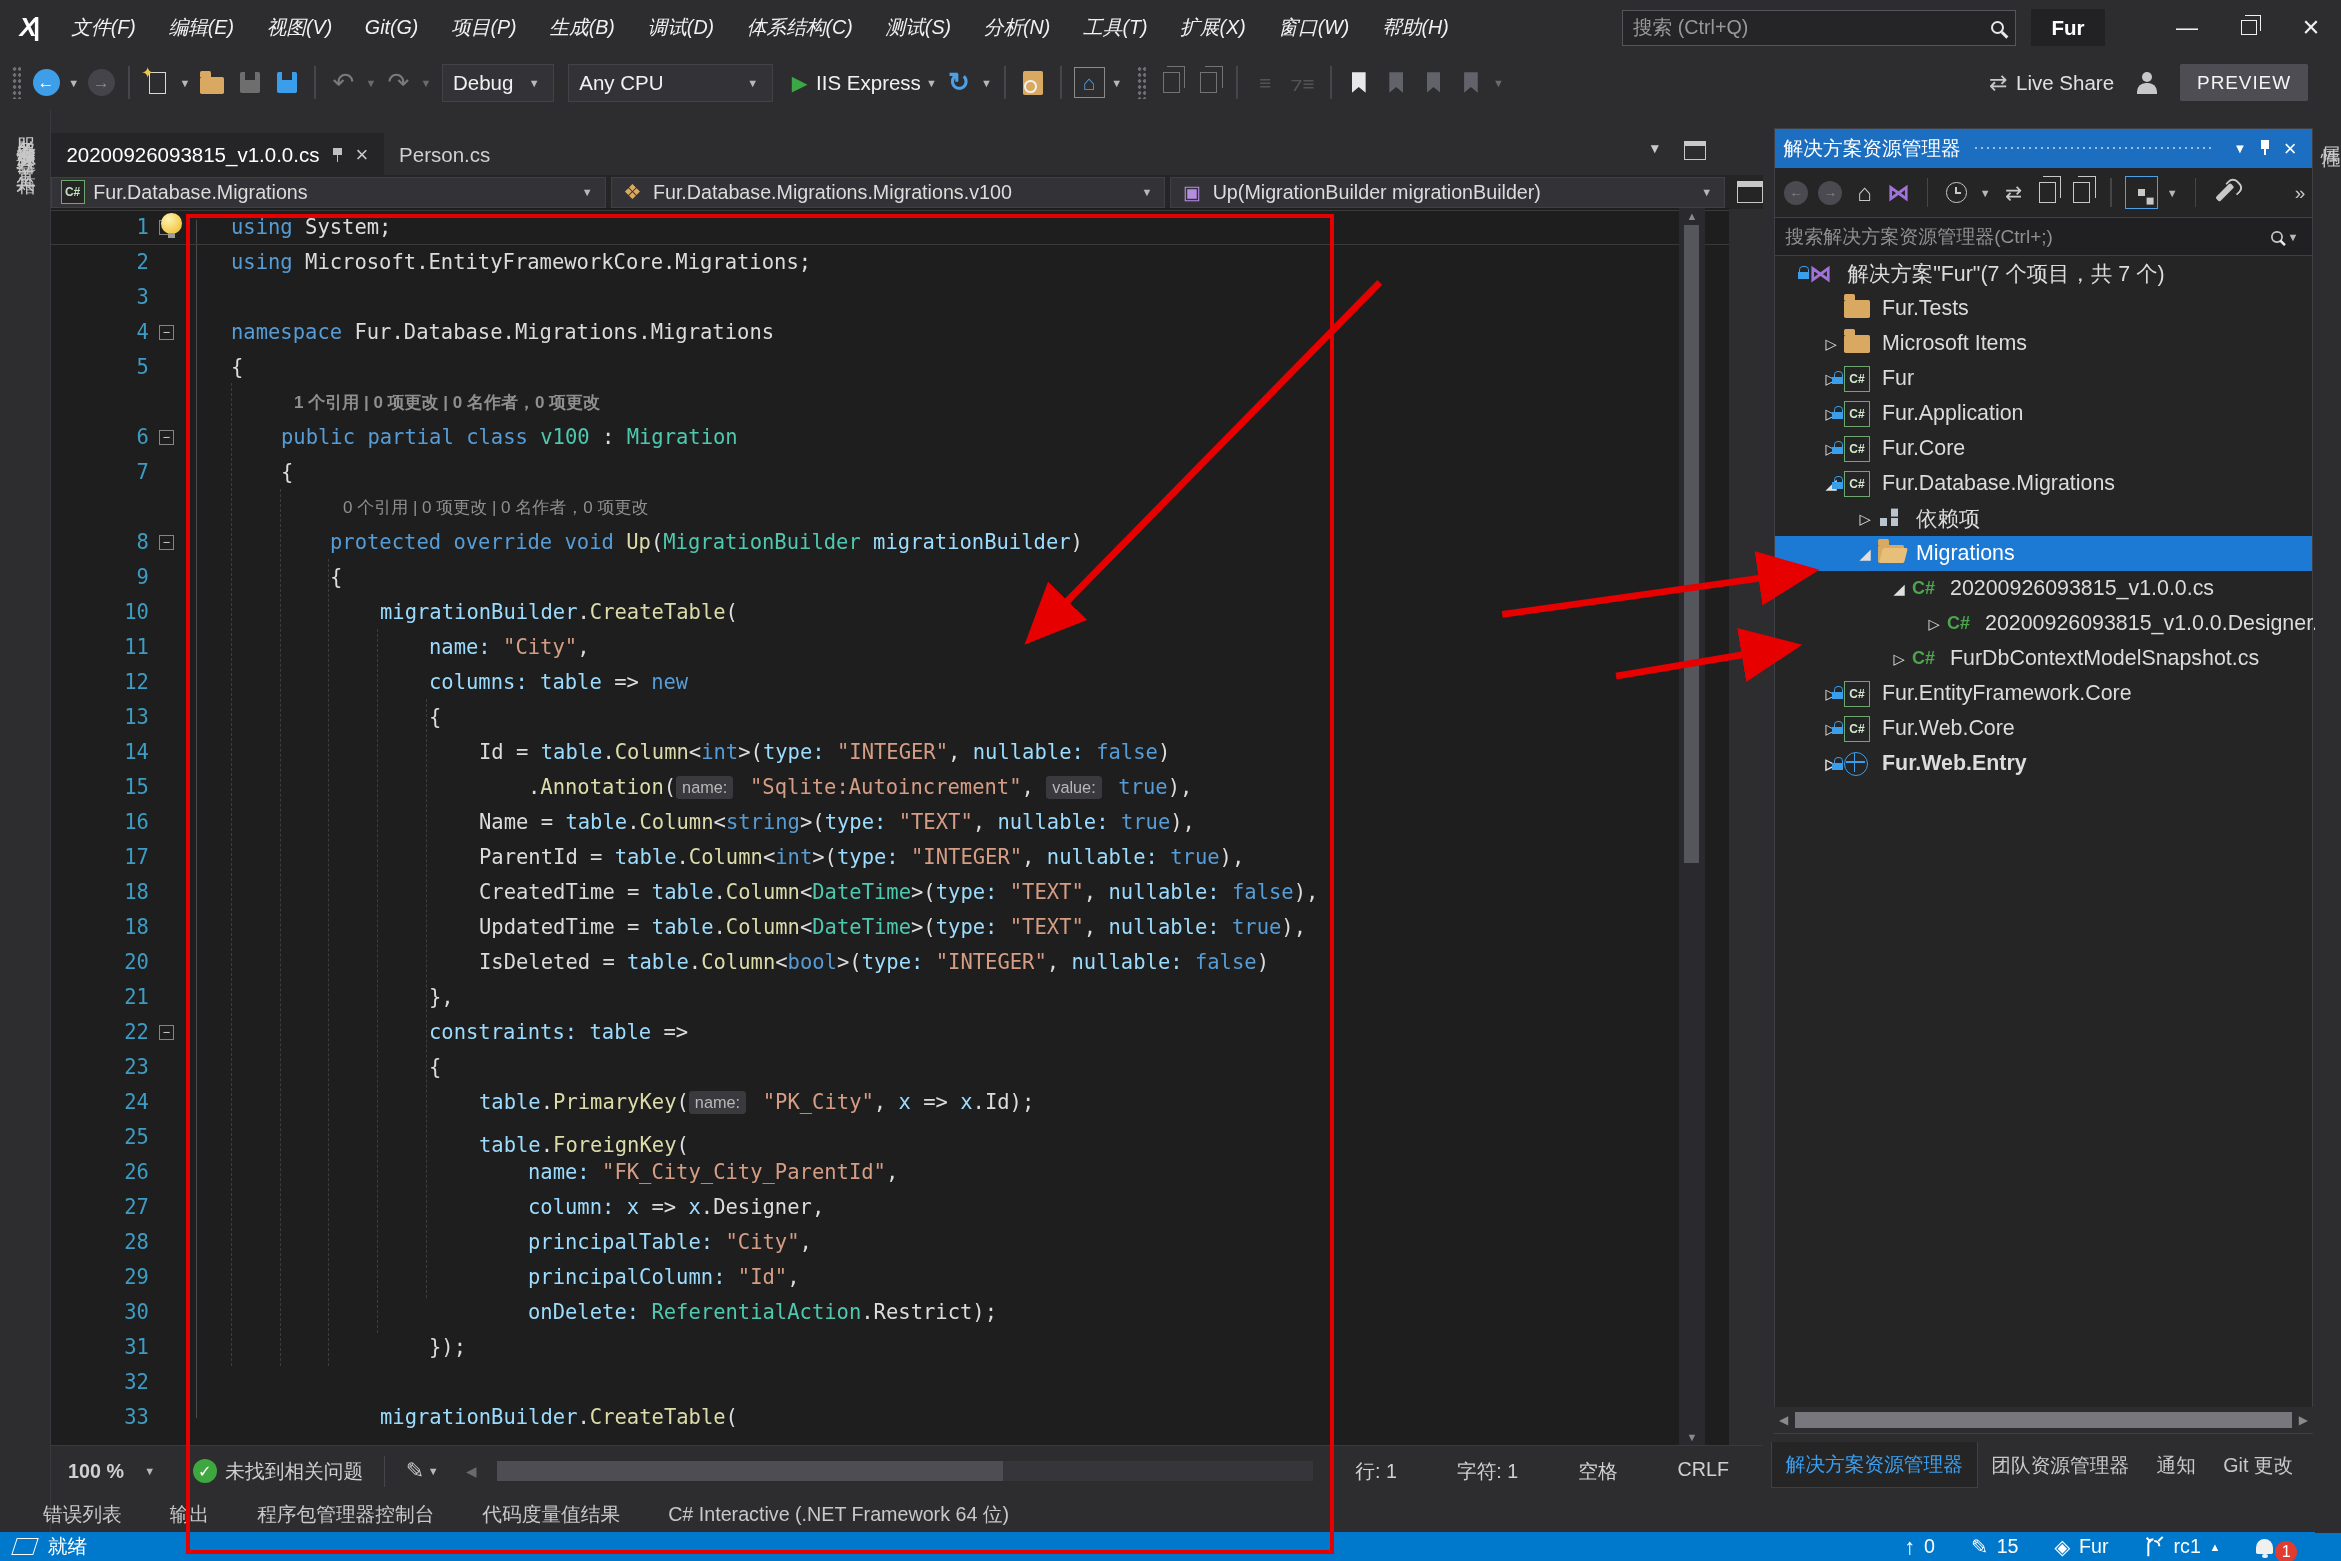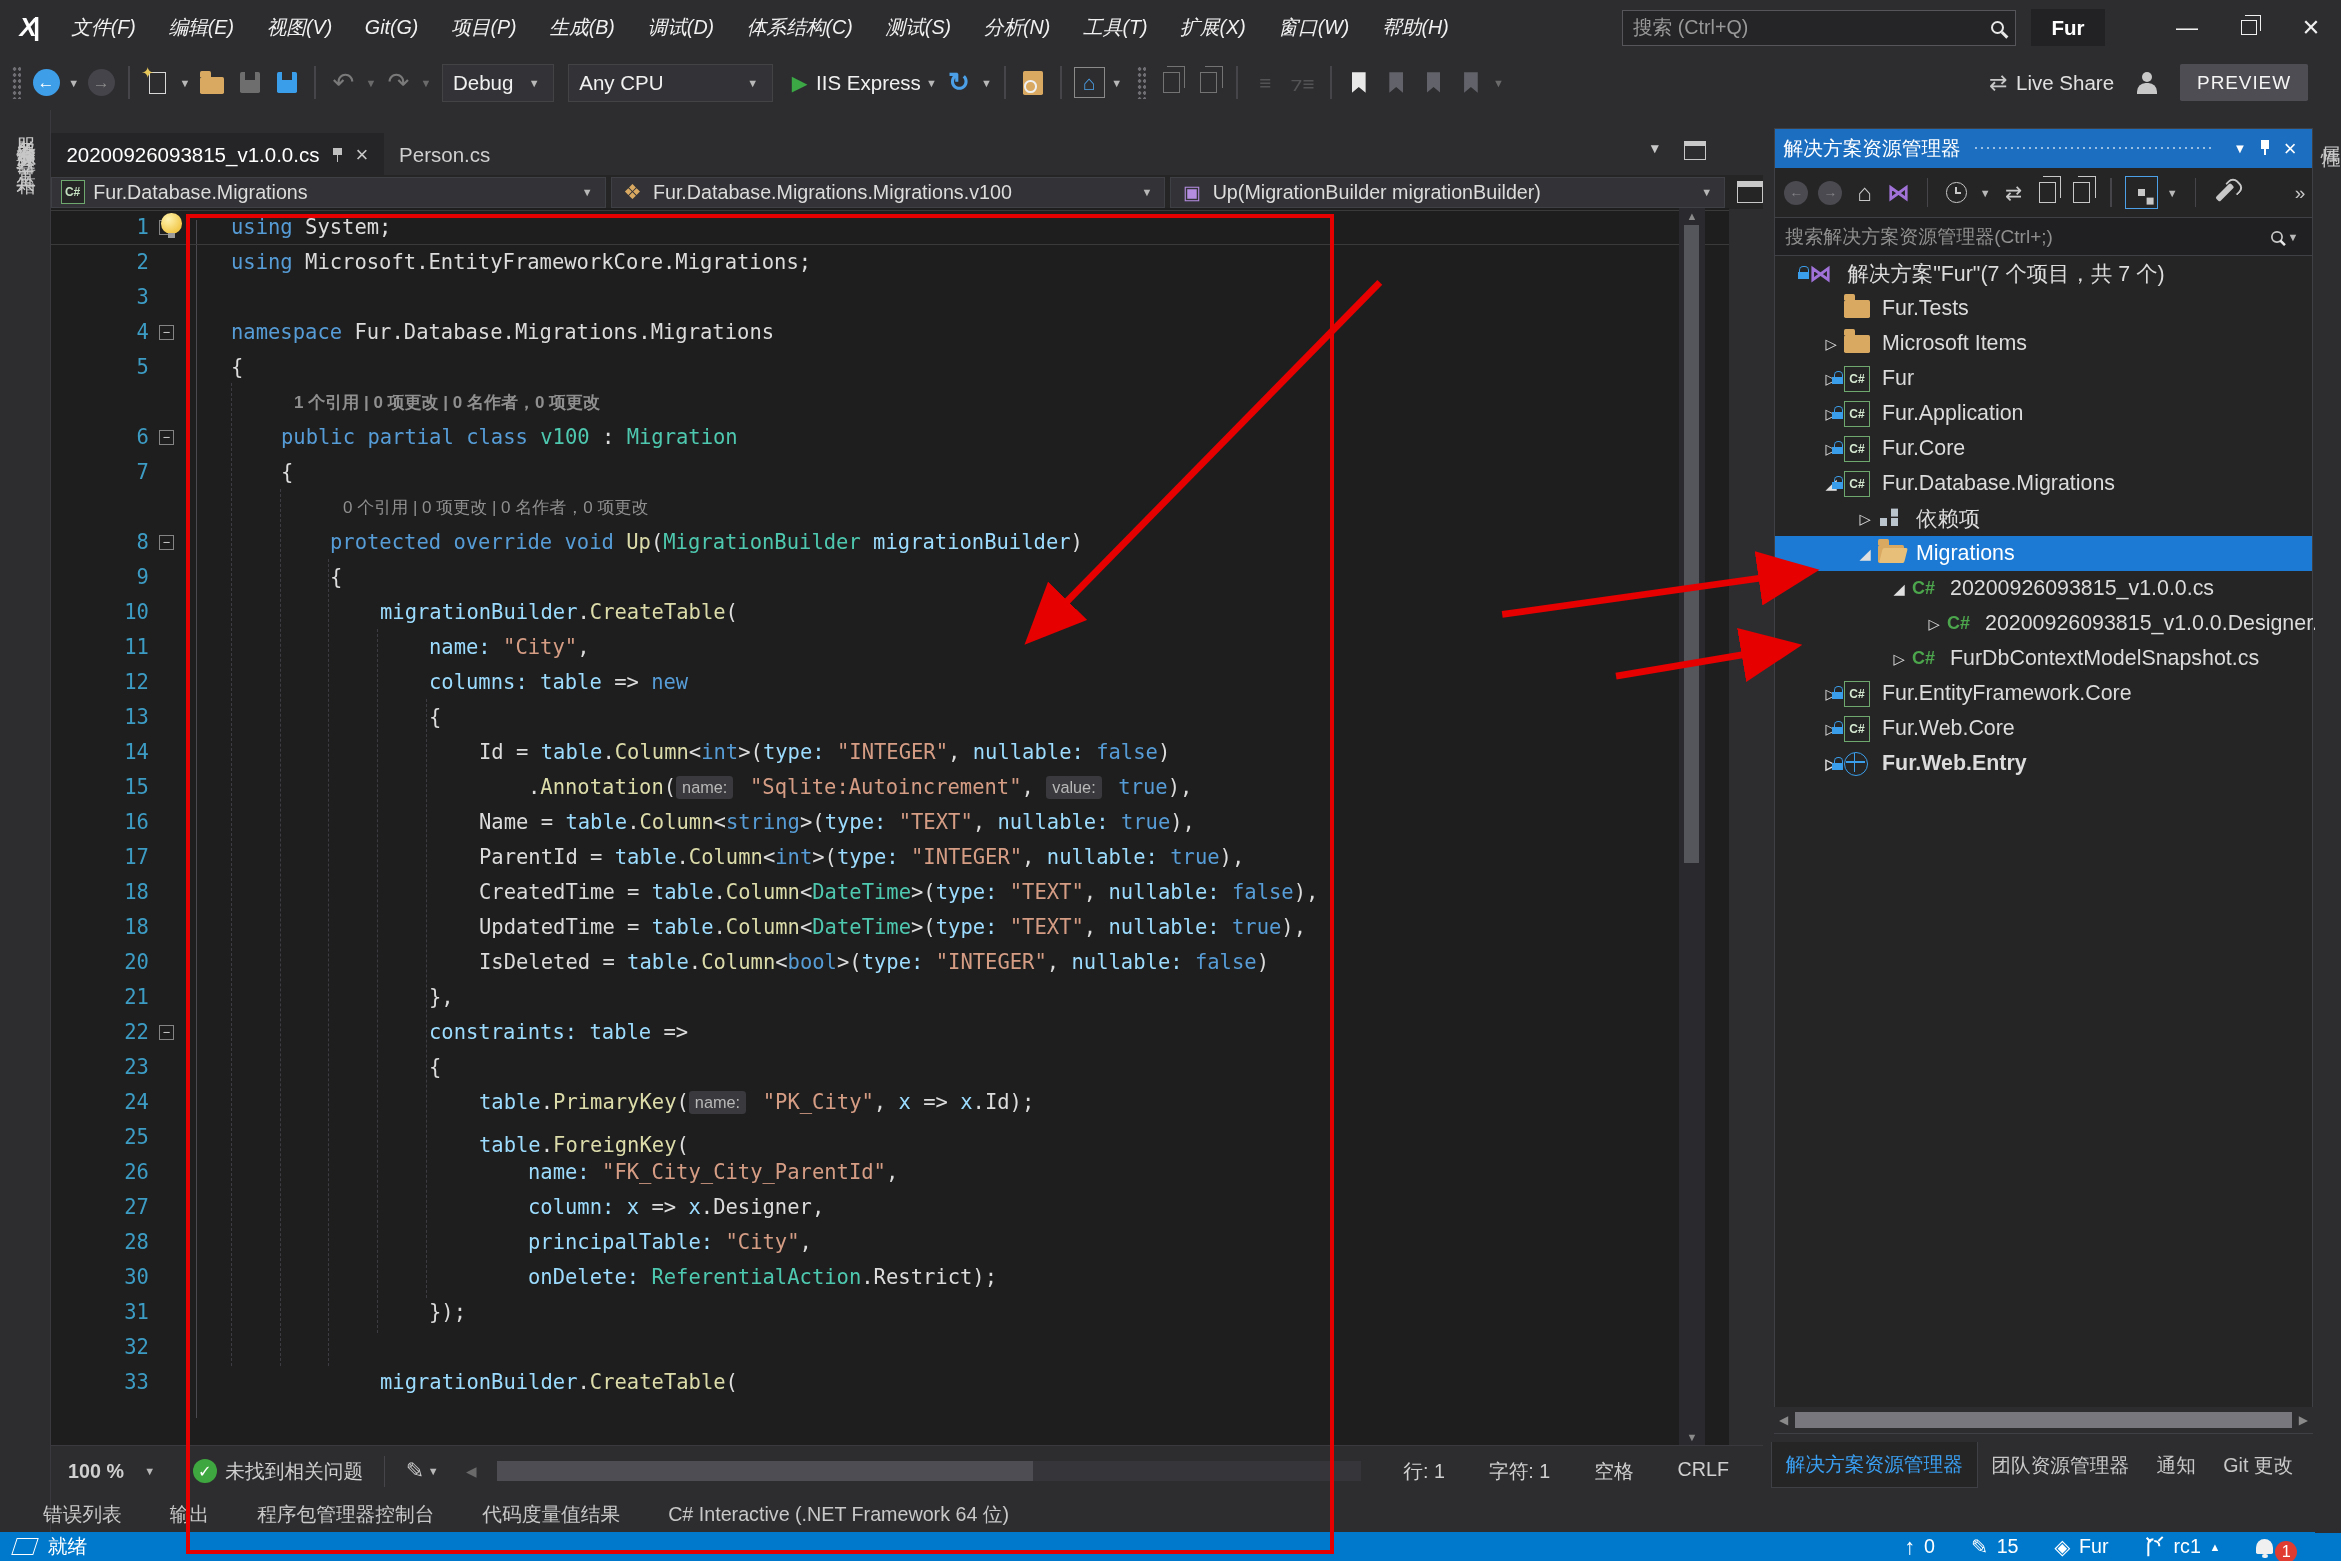--- a/index.html
+++ b/index.html
@@ -107,21 +107,21 @@
 
   
   .edstatus { position: absolute; left: 51px; top: 1445px; width: 1712px; height: 51px; background: #2D2D30; border-top: 0.9px solid #3A3A3E; display: flex; align-items: center; font-size: 19.7px; color: #D0D0D0; }
   .zoombox { display: flex; align-items: center; gap: 17px; padding: 0 13.7px; height: 38px; margin-left: 3.4px; font-weight: bold; }
   .okcirc { width: 24px; height: 24px; border-radius: 50%; background: #3FA73F; color: #FFF; font-size: 16.3px; display: flex; align-items: center; justify-content: center; margin: 0 8.6px 0 20.5px; }
   .edsep { width: 1.7px; height: 31px; background: #45454A; margin: 0 20.5px; }
   .pen-ic { color: #C8C8C8; font-size: 22px; }
   .hs-arrow { color: #6A6A6A; font-size: 13.7px; margin-left: 24px; }
   .hscroll-track { flex: 1; height: 20.5px; margin: 0 20.5px; background: #35353A; }
   .hscroll-thumb { width: 62%; height: 100%; background: #4D4D53; }
-  .caret-cells { display: flex; gap: 0; margin-right: 12px; }
+  .caret-cells { display: flex; gap: 16px; margin-right: 12px; }
   .caret-cells span { padding: 0 22px; }
 
   
   .bottom-tabs { position: absolute; left: 0; top: 1496px; width: 1763px; height: 36px; display: flex; align-items: center; padding-left: 43px; gap: 48px; font-size: 19.7px; color: #C8C8C8; }
 
   
   .statusbar { position: absolute; left: 0; top: 1532px; width: 2342px; height: 29px; background: #0079CC; display: flex; align-items: center; color: #FFF; font-size: 19.7px; }
   .sb-ico { margin: 0 12px 0 13.7px; width: 22px; height: 17px; border: 1.7px solid #FFF; transform: skewX(-18deg); }
   .sb-right { margin-left: auto; display: flex; align-items: center; gap: 12px; margin-right: 26px; }
   .sb-item { display: flex; align-items: center; gap: 8.6px; padding: 0 12px; }
@@ -515,20 +515,25 @@
         <span class="lnum">27</span>
         <span class="foldcol"></span>
         <span class="codetext" style="padding-left: 343px;"><span class="tk-p">column:</span><span class="tk-w"> </span><span class="tk-p">x</span><span class="tk-w"> =&gt; </span><span class="tk-p">x</span><span class="tk-w">.Designer,</span></span>
       </div>
       <div class="code-row">
         <span class="lnum">28</span>
         <span class="foldcol"></span>
         <span class="codetext" style="padding-left: 343px;"><span class="tk-p">principalTable:</span><span class="tk-w"> </span><span class="tk-s">"City"</span><span class="tk-w">,</span></span>
       </div>
       <div class="code-row">
+        <span class="lnum">29</span>
+        <span class="foldcol"></span>
+        <span class="codetext" style="padding-left: 343px;"><span class="tk-p">principalColumn:</span><span class="tk-w"> </span><span class="tk-s">"Id"</span><span class="tk-w">,</span></span>
+      </div>
+      <div class="code-row">
         <span class="lnum">30</span>
         <span class="foldcol"></span>
         <span class="codetext" style="padding-left: 343px;"><span class="tk-p">onDelete:</span><span class="tk-w"> </span><span class="tk-t">ReferentialAction</span><span class="tk-w">.Restrict);</span></span>
       </div>
       <div class="code-row">
         <span class="lnum">31</span>
         <span class="foldcol"></span>
         <span class="codetext" style="padding-left: 244px;"><span class="tk-w">});</span></span>
       </div>
       <div class="code-row">

